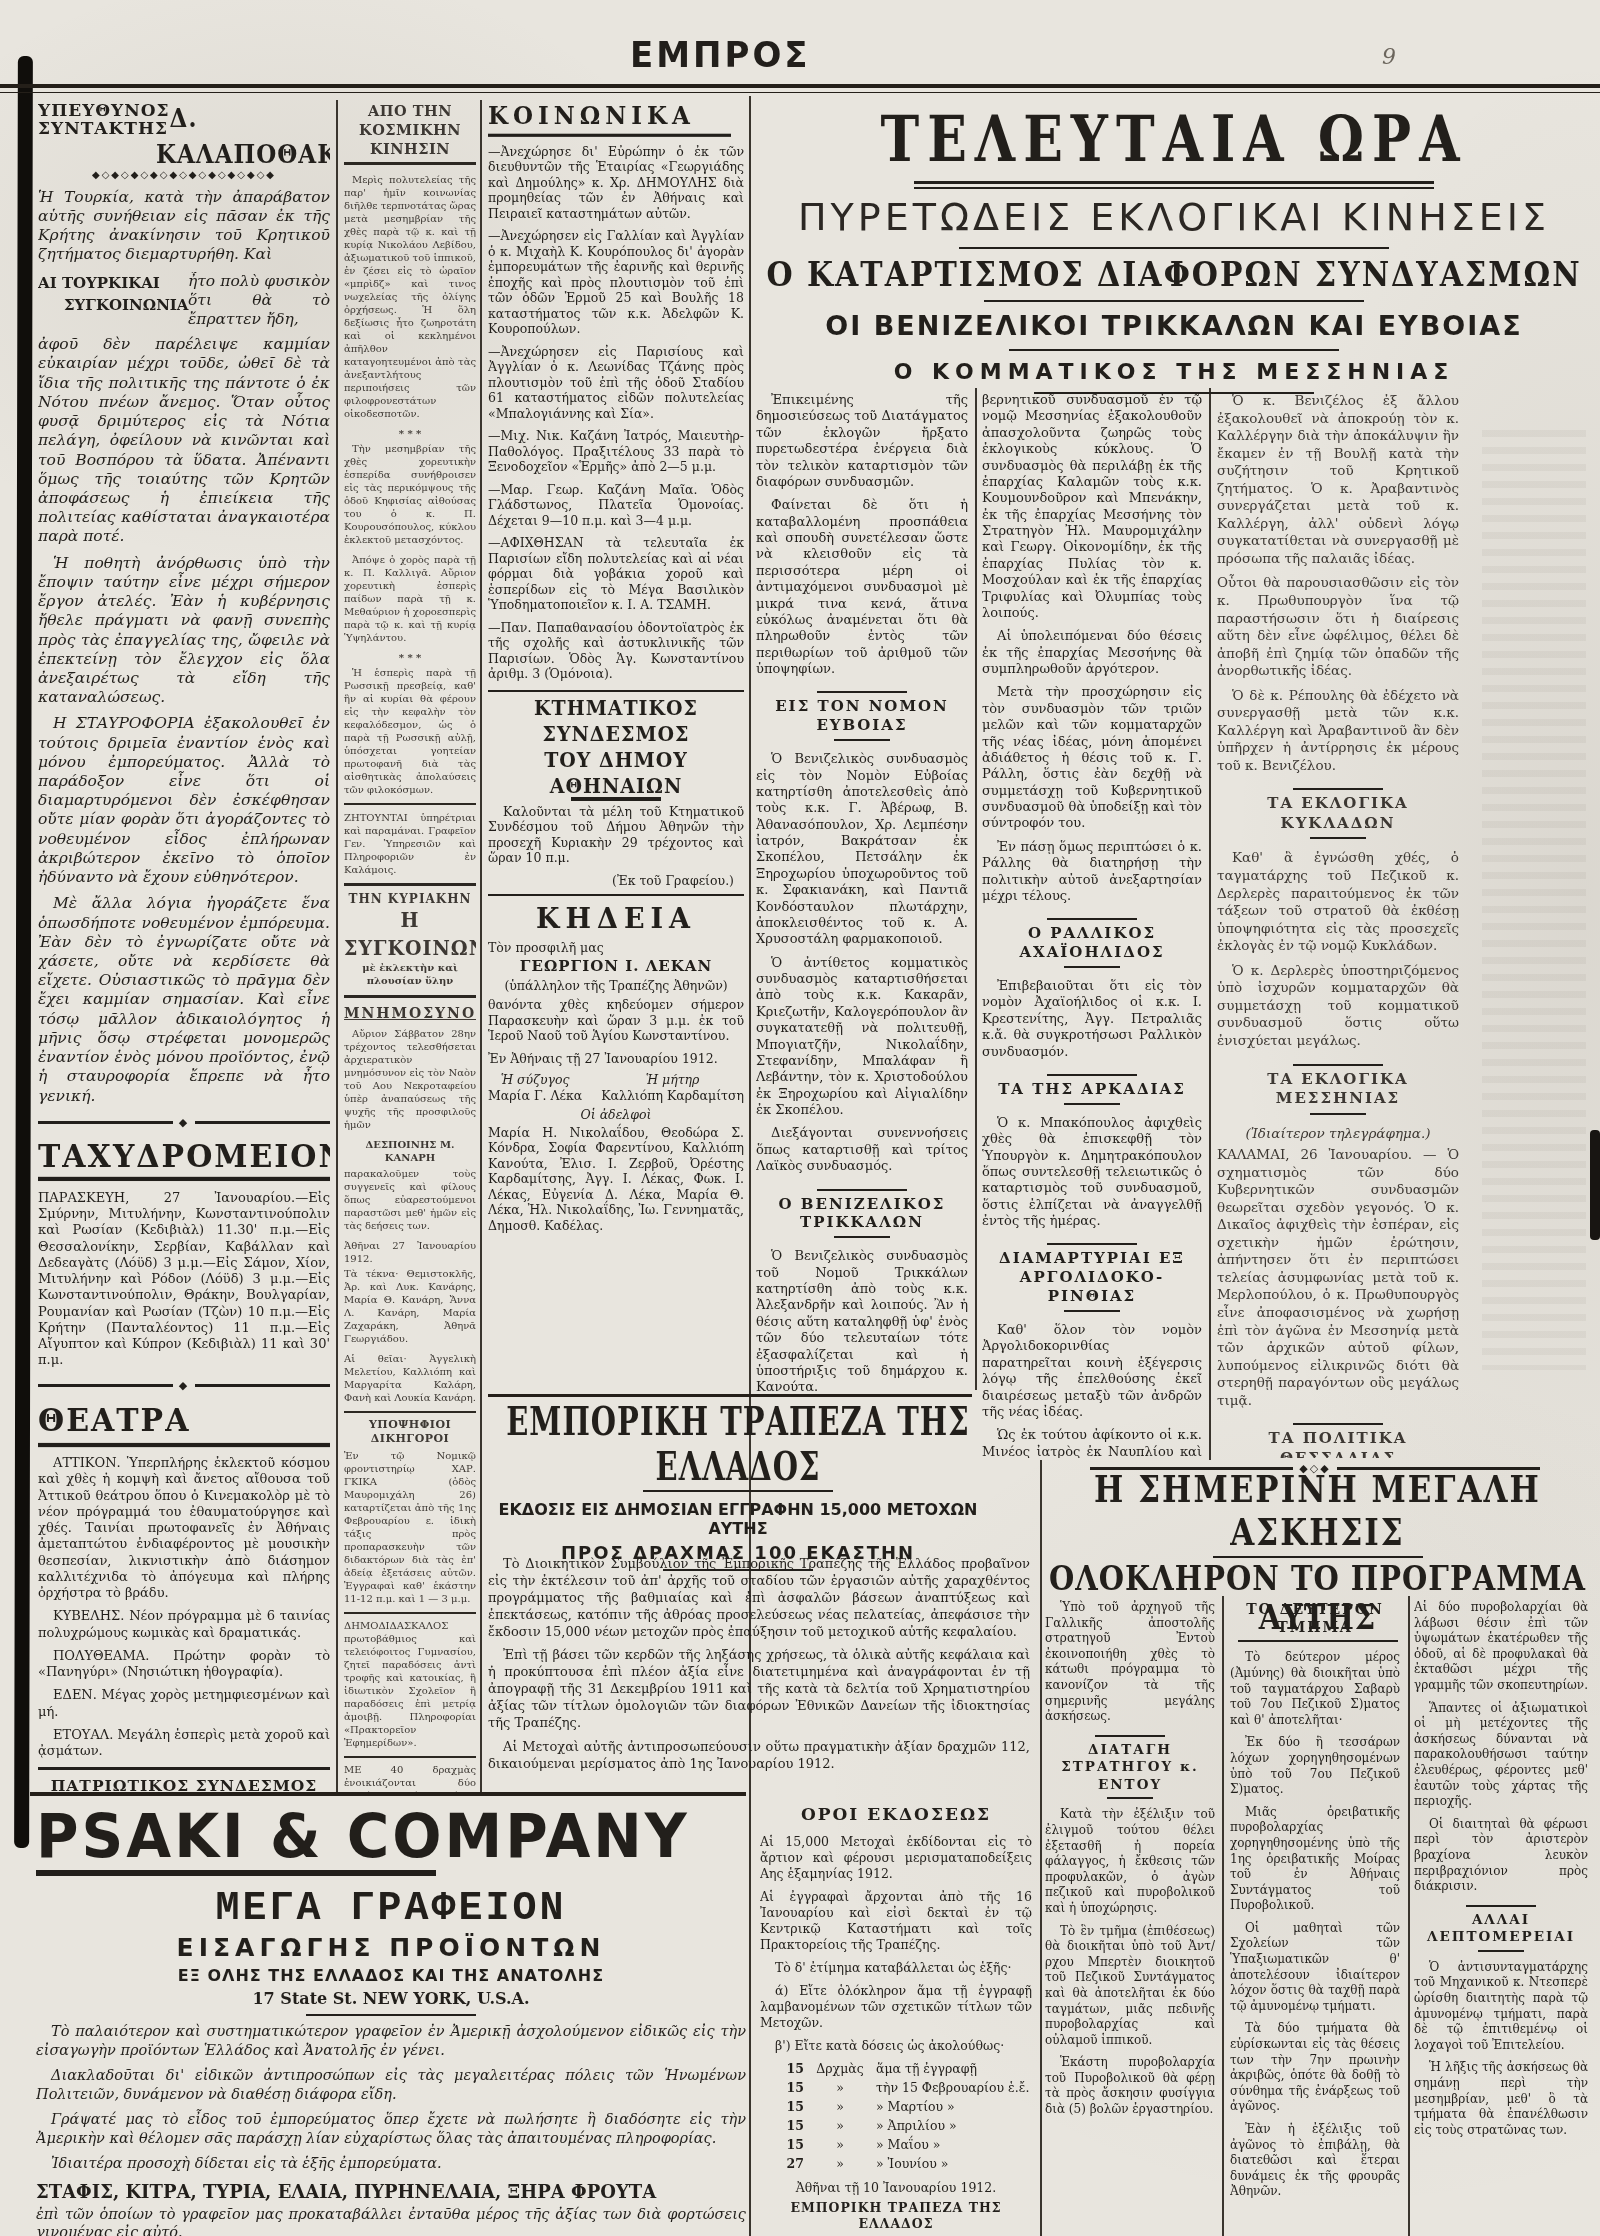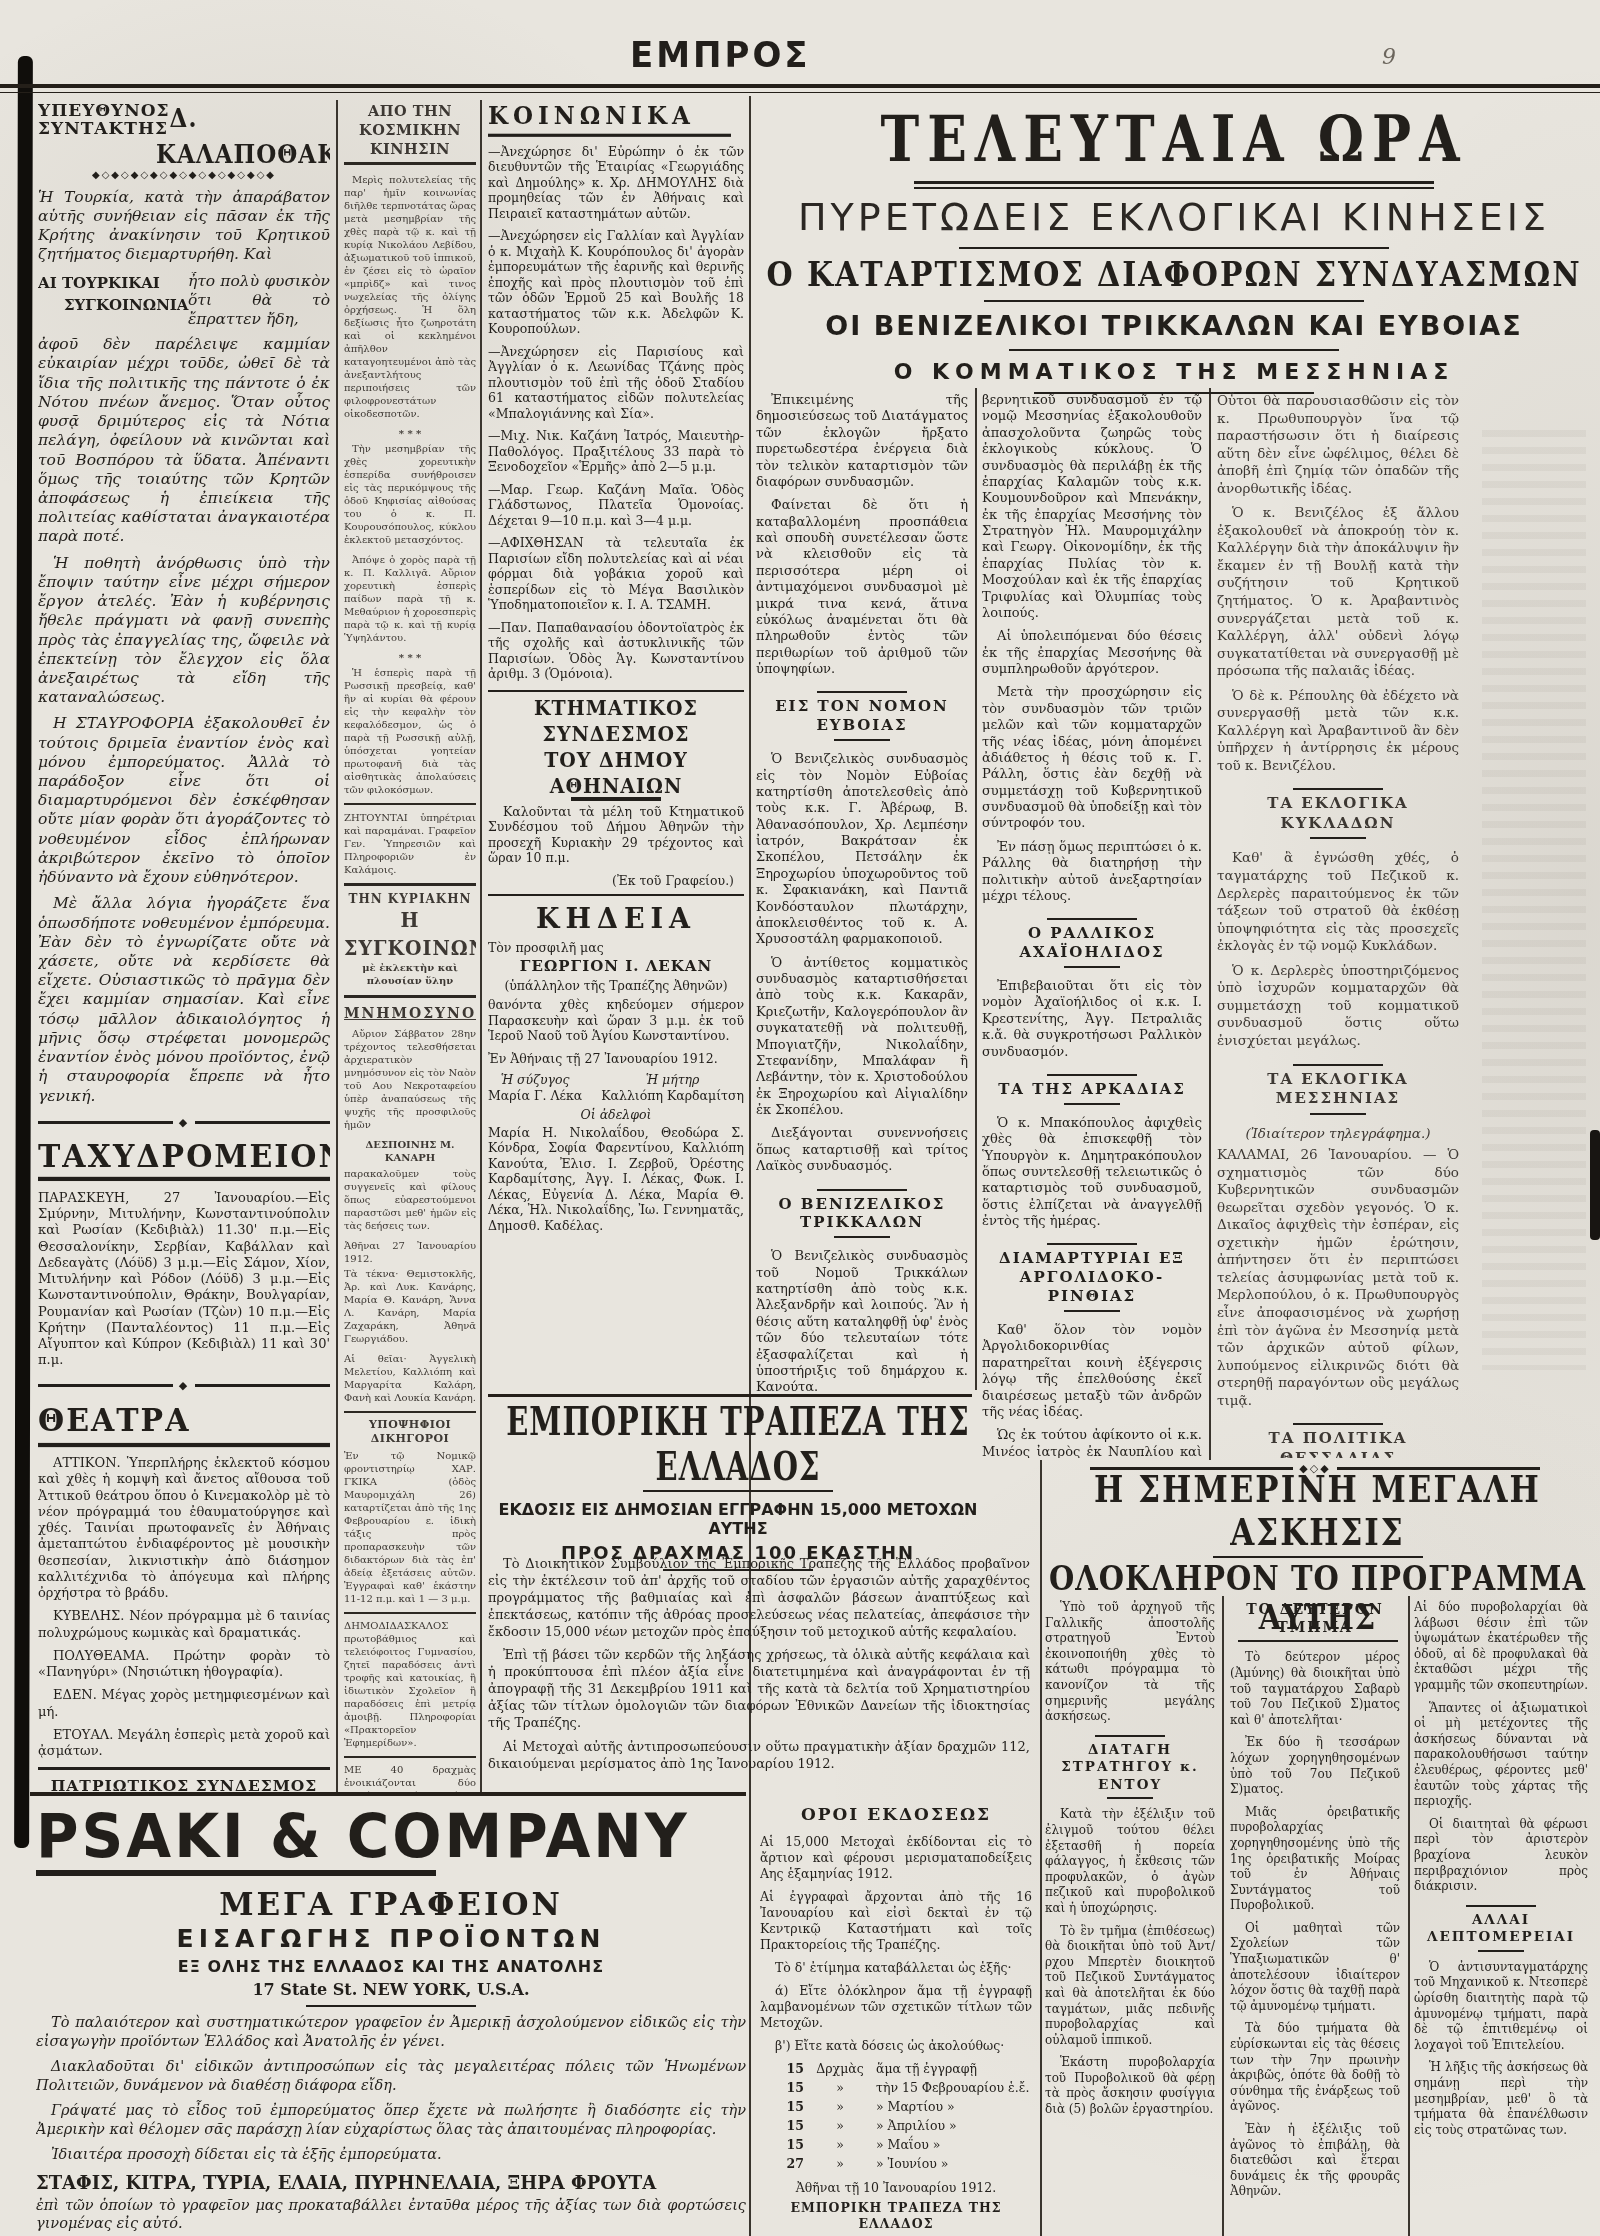--- a/index.html
+++ b/index.html
@@ -251,22 +251,22 @@
       <div class="ln" style="width:90px;"></div>
       <div class="t">ΔΙΑΜΑΡΤΥΡΙΑΙ ΕΞ ΑΡΓΟΛΙΔΟΚΟ-</div>
       <div class="t">ΡΙΝΘΙΑΣ</div>
       <div class="ln" style="width:56px;"></div>
     </div>
     <p class="p">Καθ' ὅλον τὸν νομὸν Ἀργολιδοκορινθίας παρατηρεῖται κοινὴ ἐξέγερσις λόγῳ τῆς ἐπελθούσης ἐκεῖ διαιρέσεως μεταξὺ τῶν ἀνδρῶν τῆς νέας ἰδέας.</p>
     <p class="p">Ὡς ἐκ τούτου ἀφίκοντο οἱ κ.κ. Μινέος ἰατρὸς ἐκ Ναυπλίου καὶ Ροῦσος τέως βουλευτὴς ἐξ Ἄργους ὡς ἐπιτροπὴ ἐκ μέρους τῶν συμπολιτῶν των.</p>
   </div>
 
   <div class="col faded" style="left:1217px;top:392px;width:242px;height:1066px;font-size:13.5px;line-height:1.3;">
+    <p class="p">Ὁ κ. Βενιζέλος ἐξ ἄλλου ἐξακολουθεῖ νὰ ἀποκρούῃ τὸν κ. Καλλέργην διὰ τὴν ἀποκάλυψιν ἣν ἔκαμεν ἐν τῇ Βουλῇ κατὰ τὴν συζήτησιν τοῦ Κρητικοῦ ζητήματος. Ὁ κ. Ἀραβαντινὸς συνεργάζεται μετὰ τοῦ κ. Καλλέργη, ἀλλ' οὐδενὶ λόγῳ συγκατατίθεται νὰ συνεργασθῇ μὲ πρόσωπα τῆς παλαιᾶς ἰδέας.</p>
     <p class="p noind">Οὗτοι θὰ παρουσιασθῶσιν εἰς τὸν κ. Πρωθυπουργὸν ἵνα τῷ παραστήσωσιν ὅτι ἡ διαίρεσις αὕτη δὲν εἶνε ὠφέλιμος, θέλει δὲ ἀποβῆ ἐπὶ ζημίᾳ τῶν ὀπαδῶν τῆς ἀνορθωτικῆς ἰδέας.</p>
-    <p class="p">Ὁ κ. Βενιζέλος ἐξ ἄλλου ἐξακολουθεῖ νὰ ἀποκρούῃ τὸν κ. Καλλέργην διὰ τὴν ἀποκάλυψιν ἣν ἔκαμεν ἐν τῇ Βουλῇ κατὰ τὴν συζήτησιν τοῦ Κρητικοῦ ζητήματος. Ὁ κ. Ἀραβαντινὸς συνεργάζεται μετὰ τοῦ κ. Καλλέργη, ἀλλ' οὐδενὶ λόγῳ συγκατατίθεται νὰ συνεργασθῇ μὲ πρόσωπα τῆς παλαιᾶς ἰδέας.</p>
     <p class="p">Ὁ δὲ κ. Ρέπουλης θὰ ἐδέχετο νὰ συνεργασθῇ μετὰ τῶν κ.κ. Καλλέργη καὶ Ἀραβαντινοῦ ἂν δὲν ὑπῆρχεν ἡ ἀντίρρησις ἐκ μέρους τοῦ κ. Βενιζέλου.</p>
     <div class="shead">
       <div class="ln" style="width:90px;"></div>
       <div class="t">ΤΑ ΕΚΛΟΓΙΚΑ ΚΥΚΛΑΔΩΝ</div>
       <div class="ln" style="width:56px;"></div>
     </div>
     <p class="p">Καθ' ἃ ἐγνώσθη χθές, ὁ ταγματάρχης τοῦ Πεζικοῦ κ. Δερλερὲς παραιτούμενος ἐκ τῶν τάξεων τοῦ στρατοῦ θὰ ἐκθέσῃ ὑποψηφιότητα εἰς τὰς προσεχεῖς ἐκλογὰς ἐν τῷ νομῷ Κυκλάδων.</p>
     <p class="p">Ὁ κ. Δερλερὲς ὑποστηριζόμενος ὑπὸ ἰσχυρῶν κομματαρχῶν θὰ συμμετάσχῃ τοῦ κομματικοῦ συνδυασμοῦ ὅστις οὕτω ἐνισχύεται μεγάλως.</p>
     <div class="shead">
       <div class="ln" style="width:90px;"></div>
@@ -334,21 +334,21 @@
       <span class="w">» Ἰουνίου »</span>
     </div>
     <p class="ctr" style="margin:8px 0 4px;">Ἀθῆναι τῇ 10 Ἰανουαρίου 1912.</p>
     <p class="ctr" style="font-weight:bold;letter-spacing:1px;margin:0;">ΕΜΠΟΡΙΚΗ ΤΡΑΠΕΖΑ ΤΗΣ ΕΛΛΑΔΟΣ</p>
   </div>
 
   <div class="hrule" style="left:30px;top:1792px;width:716px;height:4px;"></div>
   <div class="col" style="left:36px;top:1800px;width:710px;height:436px;">
     <div style="font-family:'DejaVu Sans',sans-serif;font-weight:bold;font-size:58px;letter-spacing:3px;text-align:left;transform:scaleY(1.05);transform-origin:left top;">PSAKI &amp; COMPANY</div>
     <div style="width:400px;height:6px;background:#221f1b;margin:2px 0 10px;"></div>
-    <div class="ctr" style="font-weight:bold;font-size:31px;letter-spacing:3px;">ΜΕΓΑ ΓΡΑΦΕΙΟΝ</div>
+    <div class="ctr" style="font-weight:bold;font-size:40px;letter-spacing:3px;font-family:Liberation Mono, monospace;">ΜΕΓΑ ΓΡΑΦΕΙΟΝ</div>
     <div class="ctr" style="font-family:'DejaVu Sans',sans-serif;font-weight:bold;font-size:25px;letter-spacing:5px;margin-top:2px;">ΕΙΣΑΓΩΓΗΣ ΠΡΟΪΟΝΤΩΝ</div>
     <div class="ctr" style="font-family:'DejaVu Sans',sans-serif;font-weight:bold;font-size:16px;letter-spacing:1px;margin-top:4px;">ΕΞ ΟΛΗΣ ΤΗΣ ΕΛΛΑΔΟΣ ΚΑΙ ΤΗΣ ΑΝΑΤΟΛΗΣ</div>
     <div class="ctr" style="font-size:16px;font-weight:bold;margin-top:4px;">17 State St. NEW YORK, U.S.A.</div>
     <div class="ctr" style="margin:6px auto;width:170px;height:2px;background:#221f1b;"></div>
     <div style="font-size:14.5px;line-height:1.28;font-style:italic;">
       <p class="p">Τὸ παλαιότερον καὶ συστηματικώτερον γραφεῖον ἐν Ἀμερικῇ ἀσχολούμενον εἰδικῶς εἰς τὴν εἰσαγωγὴν προϊόντων Ἑλλάδος καὶ Ἀνατολῆς ἐν γένει.</p>
       <p class="p">Διακλαδοῦται δι' εἰδικῶν ἀντιπροσώπων εἰς τὰς μεγαλειτέρας πόλεις τῶν Ἡνωμένων Πολιτειῶν, δυνάμενον νὰ διαθέσῃ διάφορα εἴδη.</p>
       <p class="p">Γράψατέ μας τὸ εἶδος τοῦ ἐμπορεύματος ὅπερ ἔχετε νὰ πωλήσητε ἢ διαδόσητε εἰς τὴν Ἀμερικὴν καὶ θέλομεν σᾶς παράσχῃ λίαν εὐχαρίστως ὅλας τὰς ἀπαιτουμένας πληροφορίας.</p>
       <p class="p">Ἰδιαιτέρα προσοχὴ δίδεται εἰς τὰ ἑξῆς ἐμπορεύματα.</p>
       <p class="noind" style="font-style:normal;font-weight:bold;font-size:18px;margin:2px 0;">ΣΤΑΦΙΣ, ΚΙΤΡΑ, ΤΥΡΙΑ, ΕΛΑΙΑ, ΠΥΡΗΝΕΛΑΙΑ, ΞΗΡΑ ΦΡΟΥΤΑ</p>

